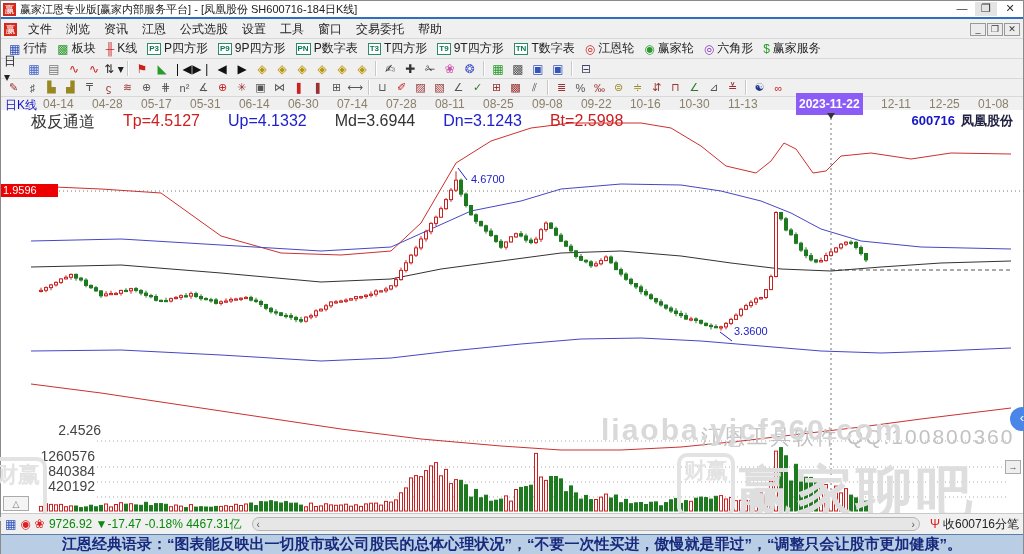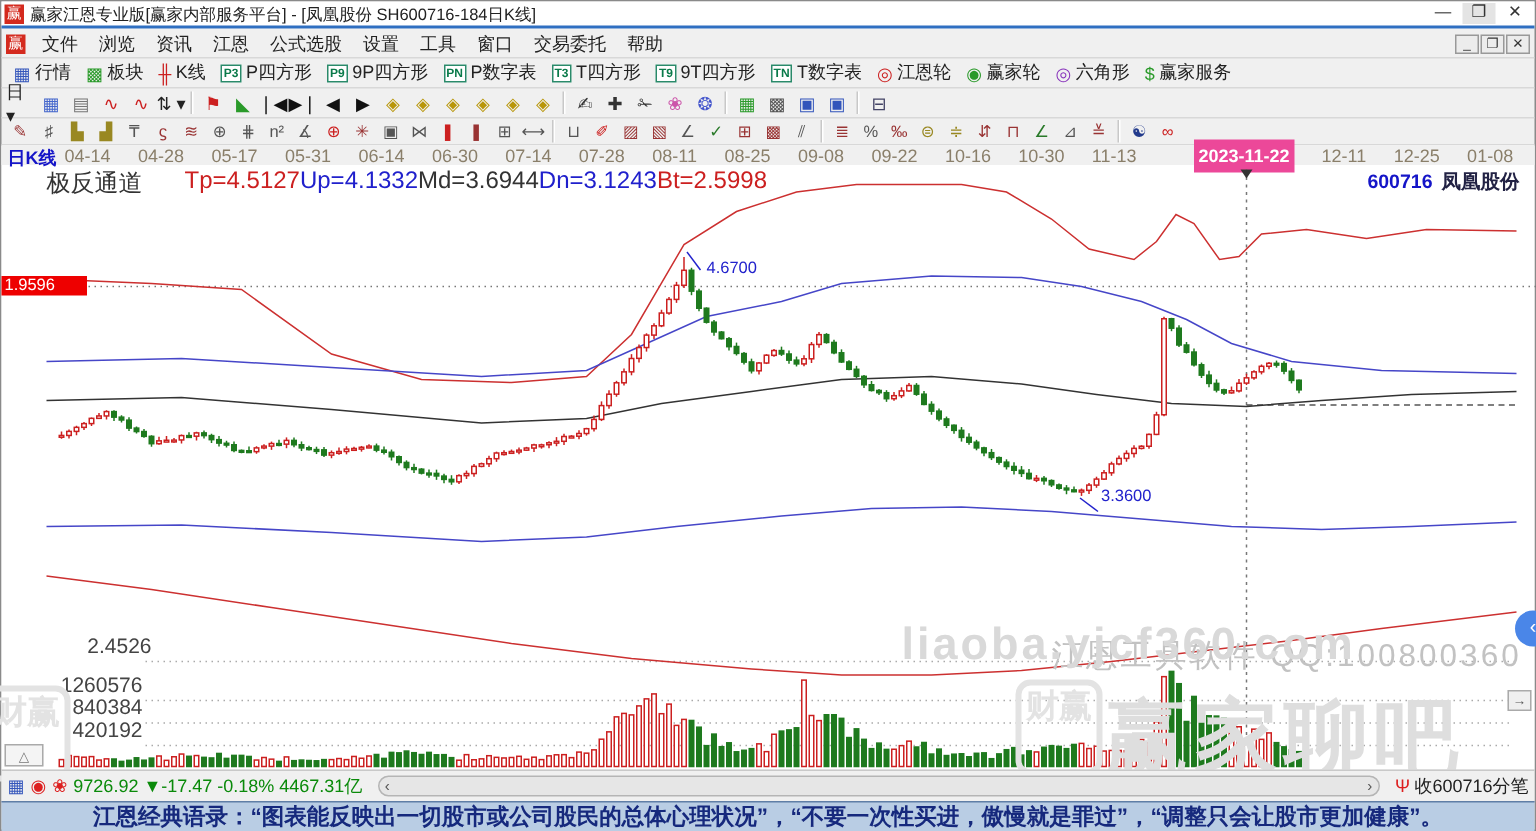--- a/index.html
+++ b/index.html
@@ -30,22 +30,22 @@
   .tb-ico { font-size:12px; line-height:14px; }
   .badge { border:1px solid #2a8a6a; color:#0a7a4a; font-size:8px; font-weight:bold; padding:0 1px; line-height:10px; background:#fff; }
   .sep { width:1px; height:15px; border-left:1px solid #c8c8c8; border-right:1px solid #fff; margin:0 3px; }
   .ico-btn { width:20px; height:17px; display:flex; align-items:center; justify-content:center; font-size:12px; }
   #toolbar3 .ico-btn { width:19px; height:15px; font-size:11px; }
 
   
   .chart-region { position:absolute; left:0; top:96px; width:100%; height:416px; background:#fff; }
   .dates-row { position:absolute; left:0; top:0; width:100%; height:13px; background:#f0f0f0; display:flex; align-items:center; justify-content:space-between; padding:0 14px 0 42px; }
   .date-lbl { font-size:12px; color:#8a7f6a; white-space:nowrap; }
-  .date-lbl.cur { background:#ec4899; color:#fff; padding:4px 3px; font-weight:bold;margin-left:20px; }
-  .kline-mode { position:absolute; left:4px; top:0; color:#1515c8; font-weight:bold; font-size:12px; z-index:3; }
+  .date-lbl.cur { background:#8b5cf6; color:#fff; padding:4px 3px; font-weight:bold;margin-left:20px; }
+  .kline-mode { position:absolute; left:4px; top:0; color:#1515c8; font-weight:normal; font-size:12px; z-index:3; }
   .ind-row { position:absolute; left:30px; top:15px; display:flex; gap:28px; font-size:16px; z-index:3; }
   .stock-id { position:absolute; right:10px; top:15px; font-size:13px; font-weight:bold; z-index:3; }
   .stock-id .code { color:#1515c8; margin-right:6px; }
   .stock-id .name { color:#222244; }
   svg.plot { position:absolute; left:0; top:13px; z-index:1; }
   .lvl-box { position:absolute; left:0; top:87px; width:57px; height:13px; background:#ee0000; color:#fff; font-size:11px; line-height:13px; padding-left:2px; z-index:3; }
   .axis-lbl { position:absolute; font-size:14px; color:#444; z-index:3; width:60px; text-align:right; }
   .ann { position:absolute; font-size:11px; color:#2222cc; z-index:3; white-space:nowrap; }
   .wm1 { position:absolute; left:700px; top:326px; font-size:21px; color:#c2c2c2; letter-spacing:2px; z-index:4; white-space:nowrap; }
   .wm2 { position:absolute; left:735px; top:358px; font-size:56px; font-weight:bold; color:#dedede; z-index:4; white-space:nowrap; letter-spacing:4px; }
@@ -256,21 +256,21 @@
         <span class="date-lbl">10-30</span>
         <span class="date-lbl">11-13</span>
         <span class="date-lbl cur">2023-11-22</span>
         <span class="date-lbl">12-11</span>
         <span class="date-lbl">12-25</span>
         <span class="date-lbl">01-08</span>
       </div>
 
     <div class="ind-row">
       <span style="color:#333">极反通道</span>
-      <span id="ind-values" style="display:flex; justify-content:center;">
+      <span id="ind-values" style="display:flex; gap:28px;justify-content:center;">
           <span style="color: rgb(204, 32, 32);">Tp=4.5127</span>
           <span style="color: rgb(32, 32, 204);">Up=4.1332</span>
           <span style="color: rgb(51, 51, 51);">Md=3.6944</span>
           <span style="color: rgb(32, 32, 204);">Dn=3.1243</span>
           <span style="color: rgb(204, 32, 32);">Bt=2.5998</span>
         </span>
     </div>
     <div class="stock-id">
       <span class="code">600716</span><span class="name">凤凰股份</span>
     </div>

